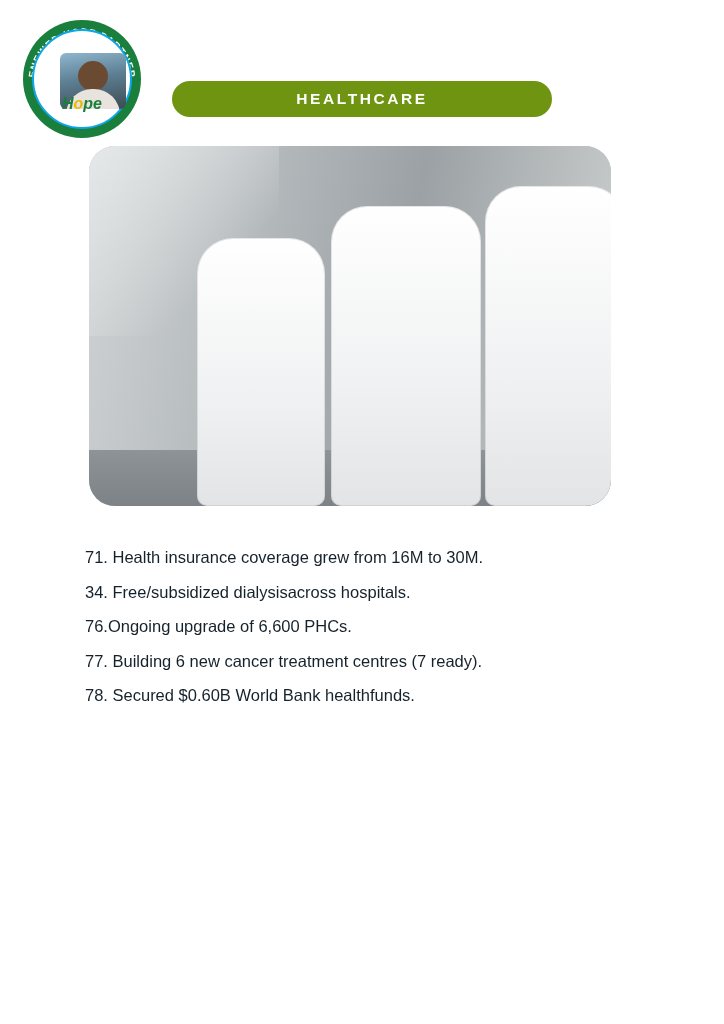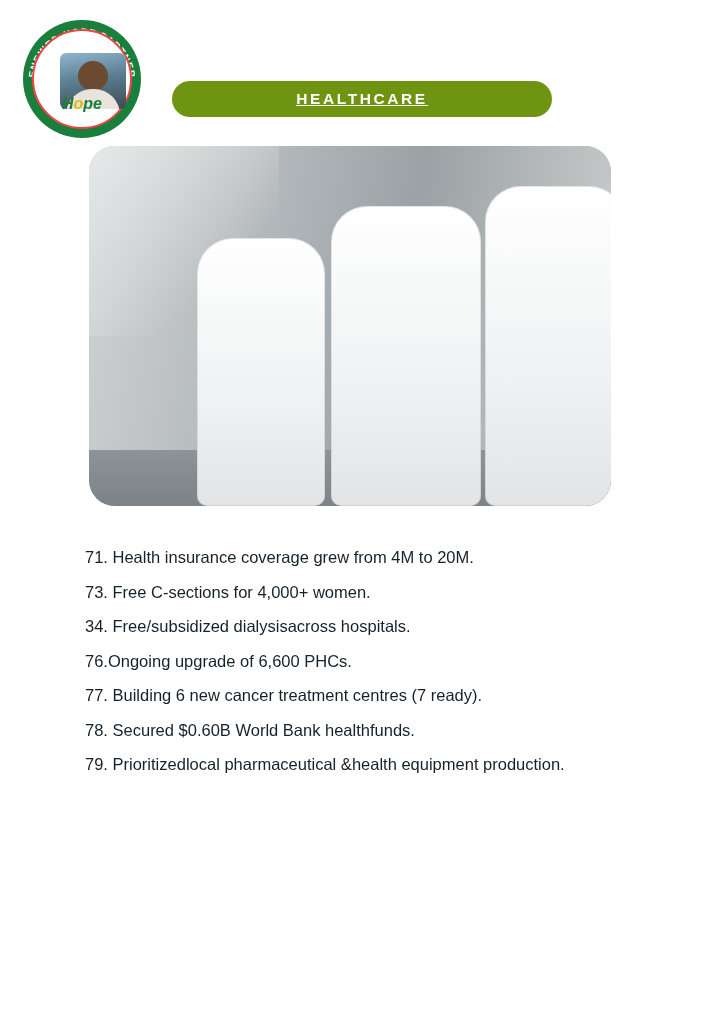--- a/index.html
+++ b/index.html
@@ -32,21 +32,21 @@
     background: #1a7f3c;
     box-sizing: border-box;
   }
   .logo-ring-inner {
     position: absolute;
     left: 9px; top: 9px;
     width: 100px; height: 100px;
     border-radius: 50%;
     background: #ffffff;
     box-sizing: border-box;
-    border: 2px solid #ef4444;
+    border: 2px solid #0ea5e9;
   }
   .logo-photo {
     position: absolute;
     left: 26px; top: 22px;
     width: 66px; height: 56px;
     border-radius: 6px;
     background: linear-gradient(170deg, #8fb7cf 0%, #5d7f93 45%, #3d4a52 100%);
     overflow: hidden;
   }
   .logo-photo::before {
@@ -104,21 +104,20 @@
     background: #6f9412;
     display: flex;
     align-items: center;
     justify-content: center;
   }
   .title-pill-text {
     color: #ffffff;
     font-size: 15.5px;
     font-weight: 700;
     letter-spacing: 2.6px;
-    text-decoration: underline;
   }
 
   
   .photo-frame {
     position: absolute;
     left: 89px;
     top: 146px;
     width: 522px;
     height: 360px;
     border-radius: 26px;
@@ -218,20 +217,18 @@
 
   </div>
 
   <div class="person pC">
     <div class="coat"></div>
 
   </div>
 </div>
 
 <div class="list">
-  <div class="list-item">71. Health insurance coverage grew from 4M to 20M.</div>
-  <div class="list-item">73. Free C-sections for 4,000+ women.</div>
+  <div class="list-item">71. Health insurance coverage grew from 16M to 30M.</div>
   <div class="list-item">34. Free/subsidized dialysisacross hospitals.</div>
   <div class="list-item">76.Ongoing upgrade of 6,600 PHCs.</div>
   <div class="list-item">77. Building 6 new cancer treatment centres (7 ready).</div>
   <div class="list-item">78. Secured $0.60B World Bank healthfunds.</div>
-  <div class="list-item">79. Prioritizedlocal pharmaceutical &amp;health equipment production.</div>
 </div>
 
 </body></html>

